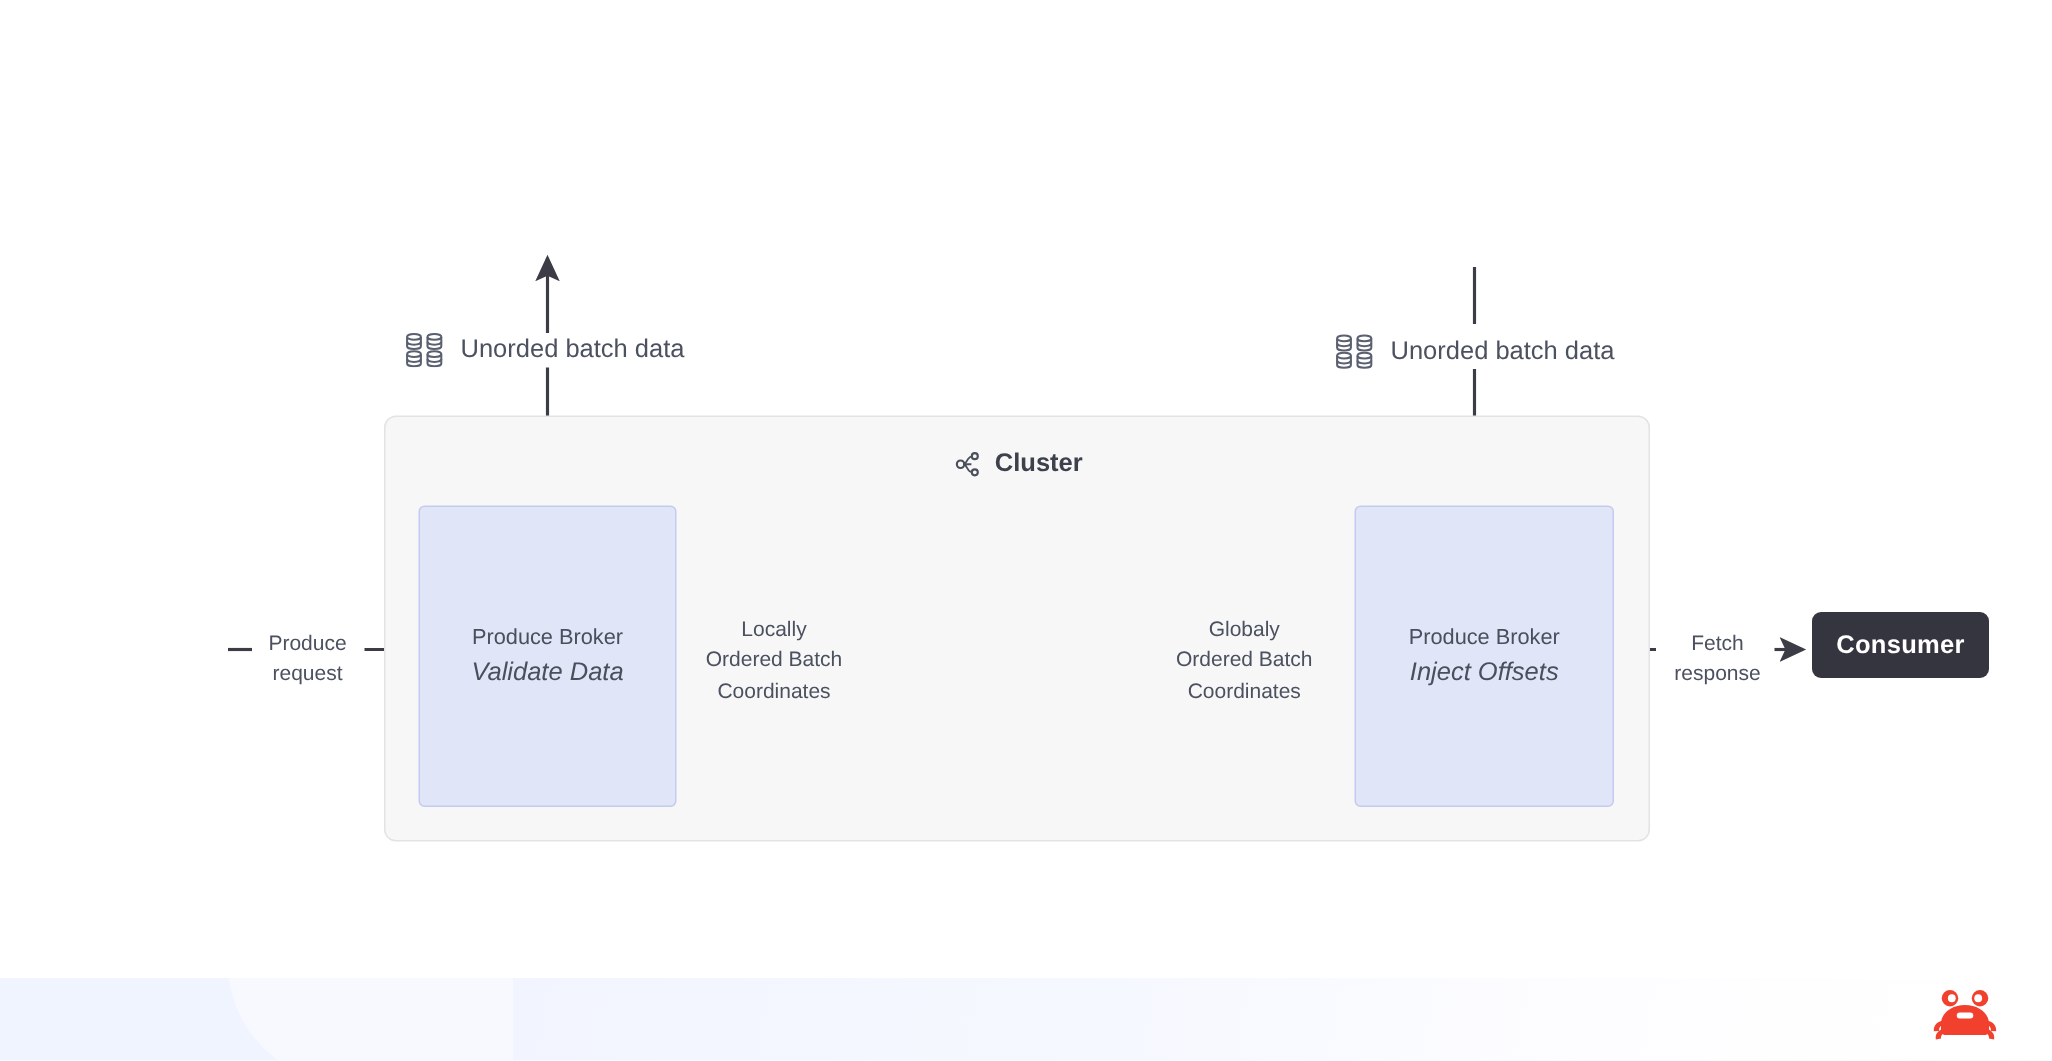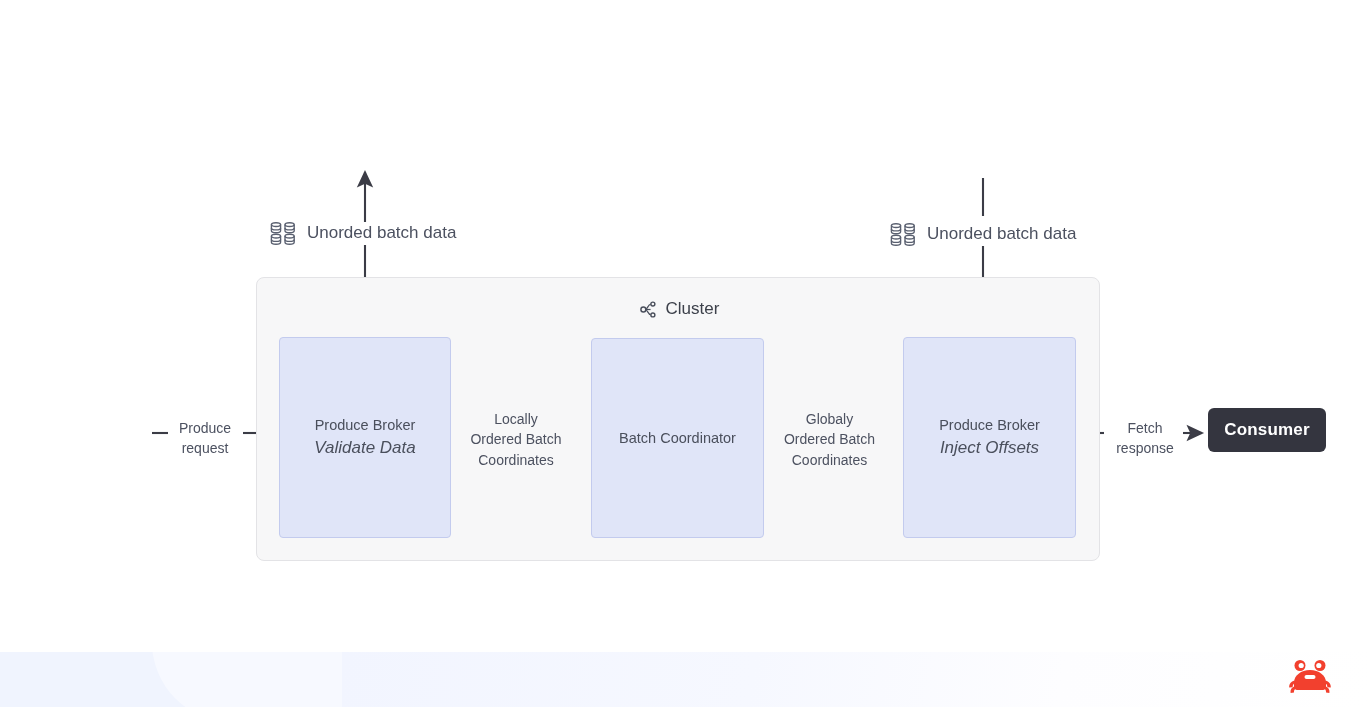--- a/index.html
+++ b/index.html
@@ -83,21 +83,21 @@
     left: 0; top: 21px;
     width: 844px;
     display: flex;
     align-items: center;
     justify-content: center;
     gap: 8px;
   }
   .cluster-icon { width: 19px; height: 19px; display: block; }
   .cluster-title {
     font-size: 17px;
-    font-weight: normal;
+    font-weight: bold;
     color: #3d414b;
   }
 
   
   .node {
     position: absolute;
     background: #e0e5f8;
     border: 1px solid #c3cbee;
     border-radius: 4px;
     display: flex;
@@ -295,23 +295,20 @@
       </span>
       <span class="cluster-title">Cluster</span>
     </div>
   </div>
 
   <div class="node" id="node-broker-1">
     <span class="node-title">Produce Broker</span>
     <span class="node-sub">Validate Data</span>
   </div>
 
-  <div class="node" id="node-coordinator">
-    <span class="node-title">Batch Coordinator</span>
-  </div>
 
   <div class="node" id="node-broker-2">
     <span class="node-title">Produce Broker</span>
     <span class="node-sub">Inject Offsets</span>
   </div>
 
   <div class="endpoint" id="endpoint-consumer">
     <span>Consumer</span>
   </div>
 

